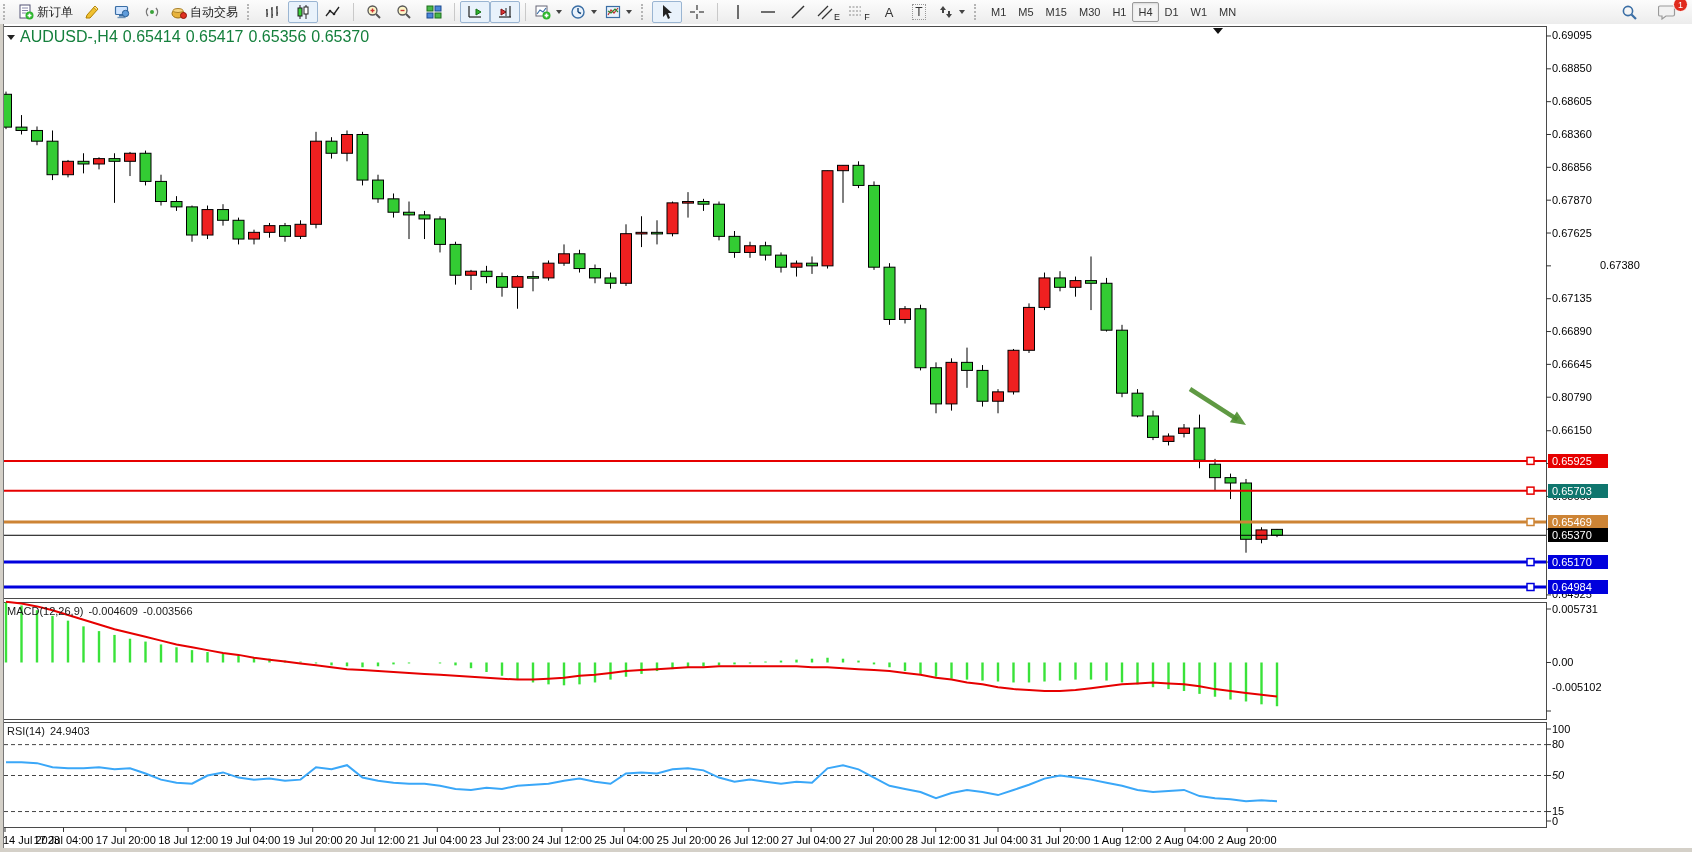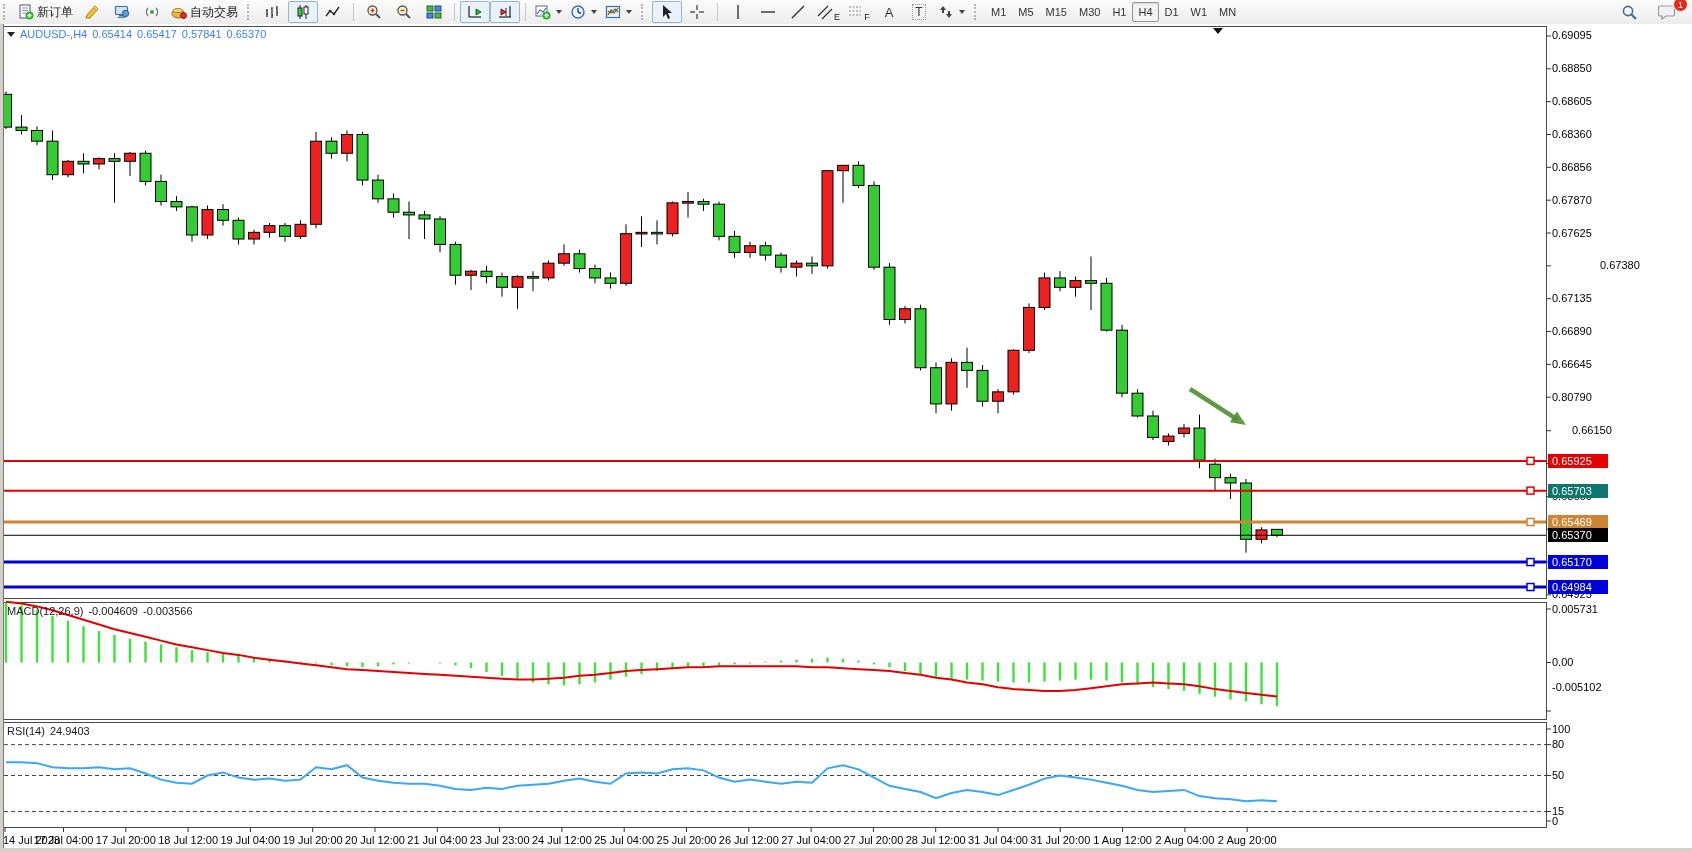--- a/index.html
+++ b/index.html
@@ -25,21 +25,21 @@
   .chat-wrap{position:relative;}
   .badge{position:absolute;top:-5px;right:-7px;background:#e02a1c;color:#fff;font-size:9px;
     border-radius:50%;width:13px;height:13px;display:flex;align-items:center;justify-content:center;
     border:1px solid #fff;}
   
   #chart-root{position:absolute;left:0;top:24px;width:1692px;height:828px;background:#fff;}
   #chart-svg{position:absolute;left:0;top:0;}
   .left-frame{position:absolute;left:0;top:0;width:3px;height:828px;background:#d4d0c8;border-right:1px solid #777;}
   .bottom-frame{position:absolute;left:0;top:824px;width:1692px;height:4px;background:#d4d0c8;}
   #chart-header{position:absolute;left:7px;top:4px;display:flex;align-items:center;gap:5px;
-    font-size:11px;color:#3b82f6;z-index:5;}
+    font-size:16px;color:#15803d;z-index:5;}
   .hdr-caret{width:0;height:0;border-left:4px solid transparent;border-right:4px solid transparent;
     border-top:5px solid #222;}
   .ind-header{position:absolute;font-size:11px;color:#1a1a1a;z-index:5;display:flex;gap:5px;}
   .axis-label{position:absolute;left:1552px;font-size:11px;color:#000;z-index:3;white-space:nowrap;}
   .time-label{position:absolute;font-size:11px;color:#000;z-index:3;white-space:nowrap;}
   .lvl-box{position:absolute;left:1548px;min-width:52px;padding:1px 4px 1px 4px;font-size:11px;
     color:#fff;z-index:6;line-height:12px;}
   .shift-marker{position:absolute;width:0;height:0;border-left:5px solid transparent;
     border-right:5px solid transparent;border-top:6px solid #111;z-index:6;}
 </style>
@@ -670,21 +670,21 @@
         <line x1="1247.2" y1="803.5" x2="1247.2" y2="808" stroke="#333" stroke-width="1"></line>
       </svg>
     <div class="left-frame"></div>
     <div class="bottom-frame"></div>
 
     <div id="chart-header">
       <span class="hdr-caret"></span>
       <span>AUDUSD-,H4</span>
       <span>0.65414</span>
       <span>0.65417</span>
-      <span>0.57841</span>
+      <span>0.65356</span>
       <span>0.65370</span>
     </div>
 
     <div class="shift-marker" style="left:1213px;top:4px"></div>
 
     <div class="ind-header" style="left:7px;top:581px">
       <span>MACD(12,26,9)</span>
       <span>-0.004609</span>
       <span>-0.003566</span>
     </div>
@@ -706,32 +706,32 @@
         <div class="axis-label" style="top: 71.1589px;">0.68605</div>
         <div class="axis-label" style="top: 103.998px;">0.68360</div>
         <div class="axis-label" style="top: 136.837px;">0.86856</div>
         <div class="axis-label" style="top: 169.677px;">0.67870</div>
         <div class="axis-label" style="top: 202.516px;">0.67625</div>
         <div class="axis-label" style="top: 235.355px; padding-left: 48px;">0.67380</div>
         <div class="axis-label" style="top: 268.194px;">0.67135</div>
         <div class="axis-label" style="top: 301.033px;">0.66890</div>
         <div class="axis-label" style="top: 333.873px;">0.66645</div>
         <div class="axis-label" style="top: 366.712px;">0.80790</div>
-        <div class="axis-label" style="top: 400.221px; margin-left: 20px;">0.66150</div>
+        <div class="axis-label" style="top: 400.221px;">0.66150</div>
         <div class="axis-label" style="top: 433.06px;">0.65905</div>
         <div class="axis-label" style="top: 465.9px;">0.65660</div>
         <div class="axis-label" style="top: 498.739px;">0.65415</div>
         <div class="axis-label" style="top: 531.578px;">0.65170</div>
         <div class="axis-label" style="top: 564.417px;">0.64925</div>
         <div class="axis-label" style="top: 578.5px;">0.005731</div>
         <div class="axis-label" style="top: 631.993px;">0.00</div>
         <div class="axis-label" style="top: 657px;">-0.005102</div>
         <div class="axis-label" style="top: 698.5px;">100</div>
         <div class="axis-label" style="top: 714.124px;">80</div>
-        <div class="axis-label" style="top: 745.015px;">50</div>
+        <div class="axis-label" style="top: 745.015px; font-style: italic;">50</div>
         <div class="axis-label" style="top: 781.054px;">15</div>
         <div class="axis-label" style="top: 790.5px;">0</div>
         <div class="time-label" style="top: 810px; left: 3px;">14 Jul 2023</div>
         <div class="time-label" style="top: 810px; left: 63.5px; transform: translateX(-50%);">17 Jul 04:00</div>
         <div class="time-label" style="top: 810px; left: 125.8px; transform: translateX(-50%);">17 Jul 20:00</div>
         <div class="time-label" style="top: 810px; left: 188.1px; transform: translateX(-50%);">18 Jul 12:00</div>
         <div class="time-label" style="top: 810px; left: 250.4px; transform: translateX(-50%);">19 Jul 04:00</div>
         <div class="time-label" style="top: 810px; left: 312.7px; transform: translateX(-50%);">19 Jul 20:00</div>
         <div class="time-label" style="top: 810px; left: 375px; transform: translateX(-50%);">20 Jul 12:00</div>
         <div class="time-label" style="top: 810px; left: 437.3px; transform: translateX(-50%);">21 Jul 04:00</div>

